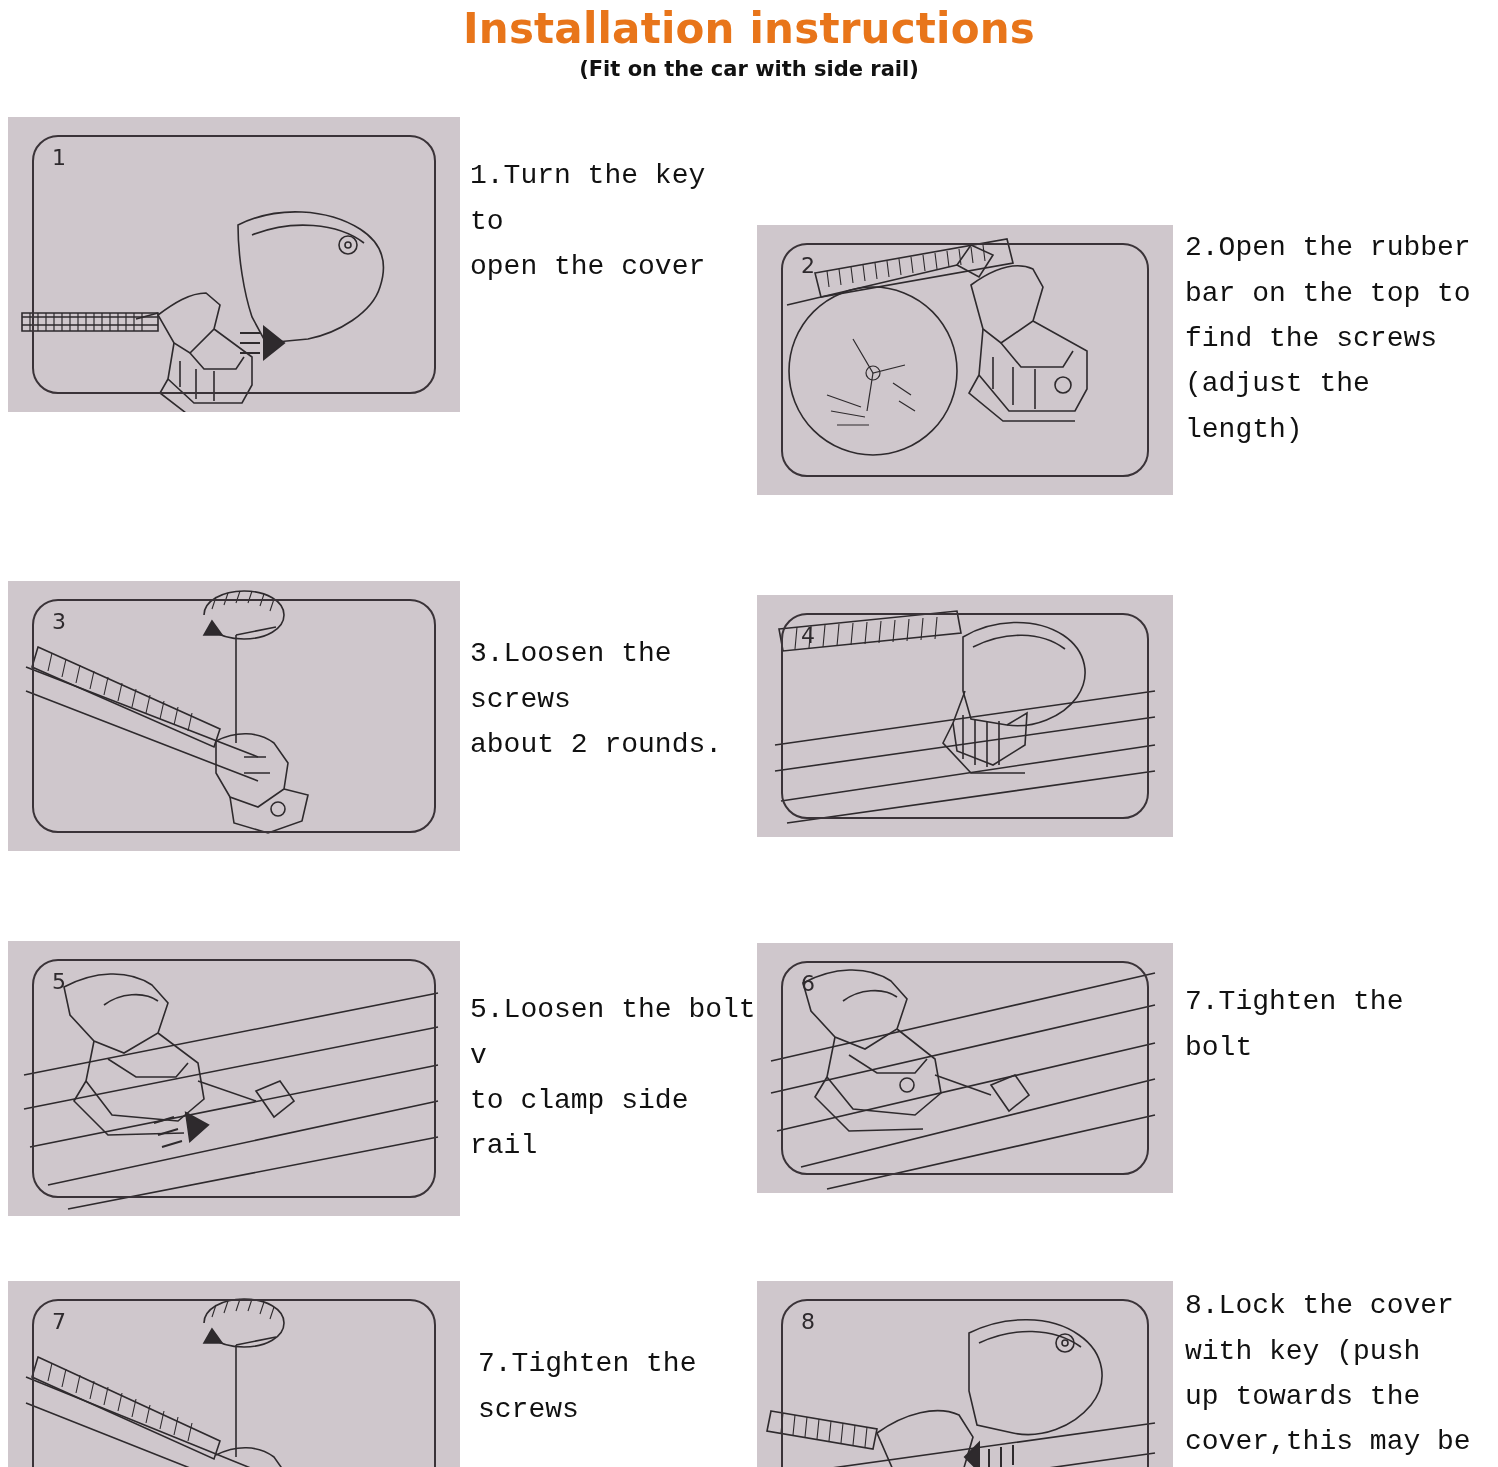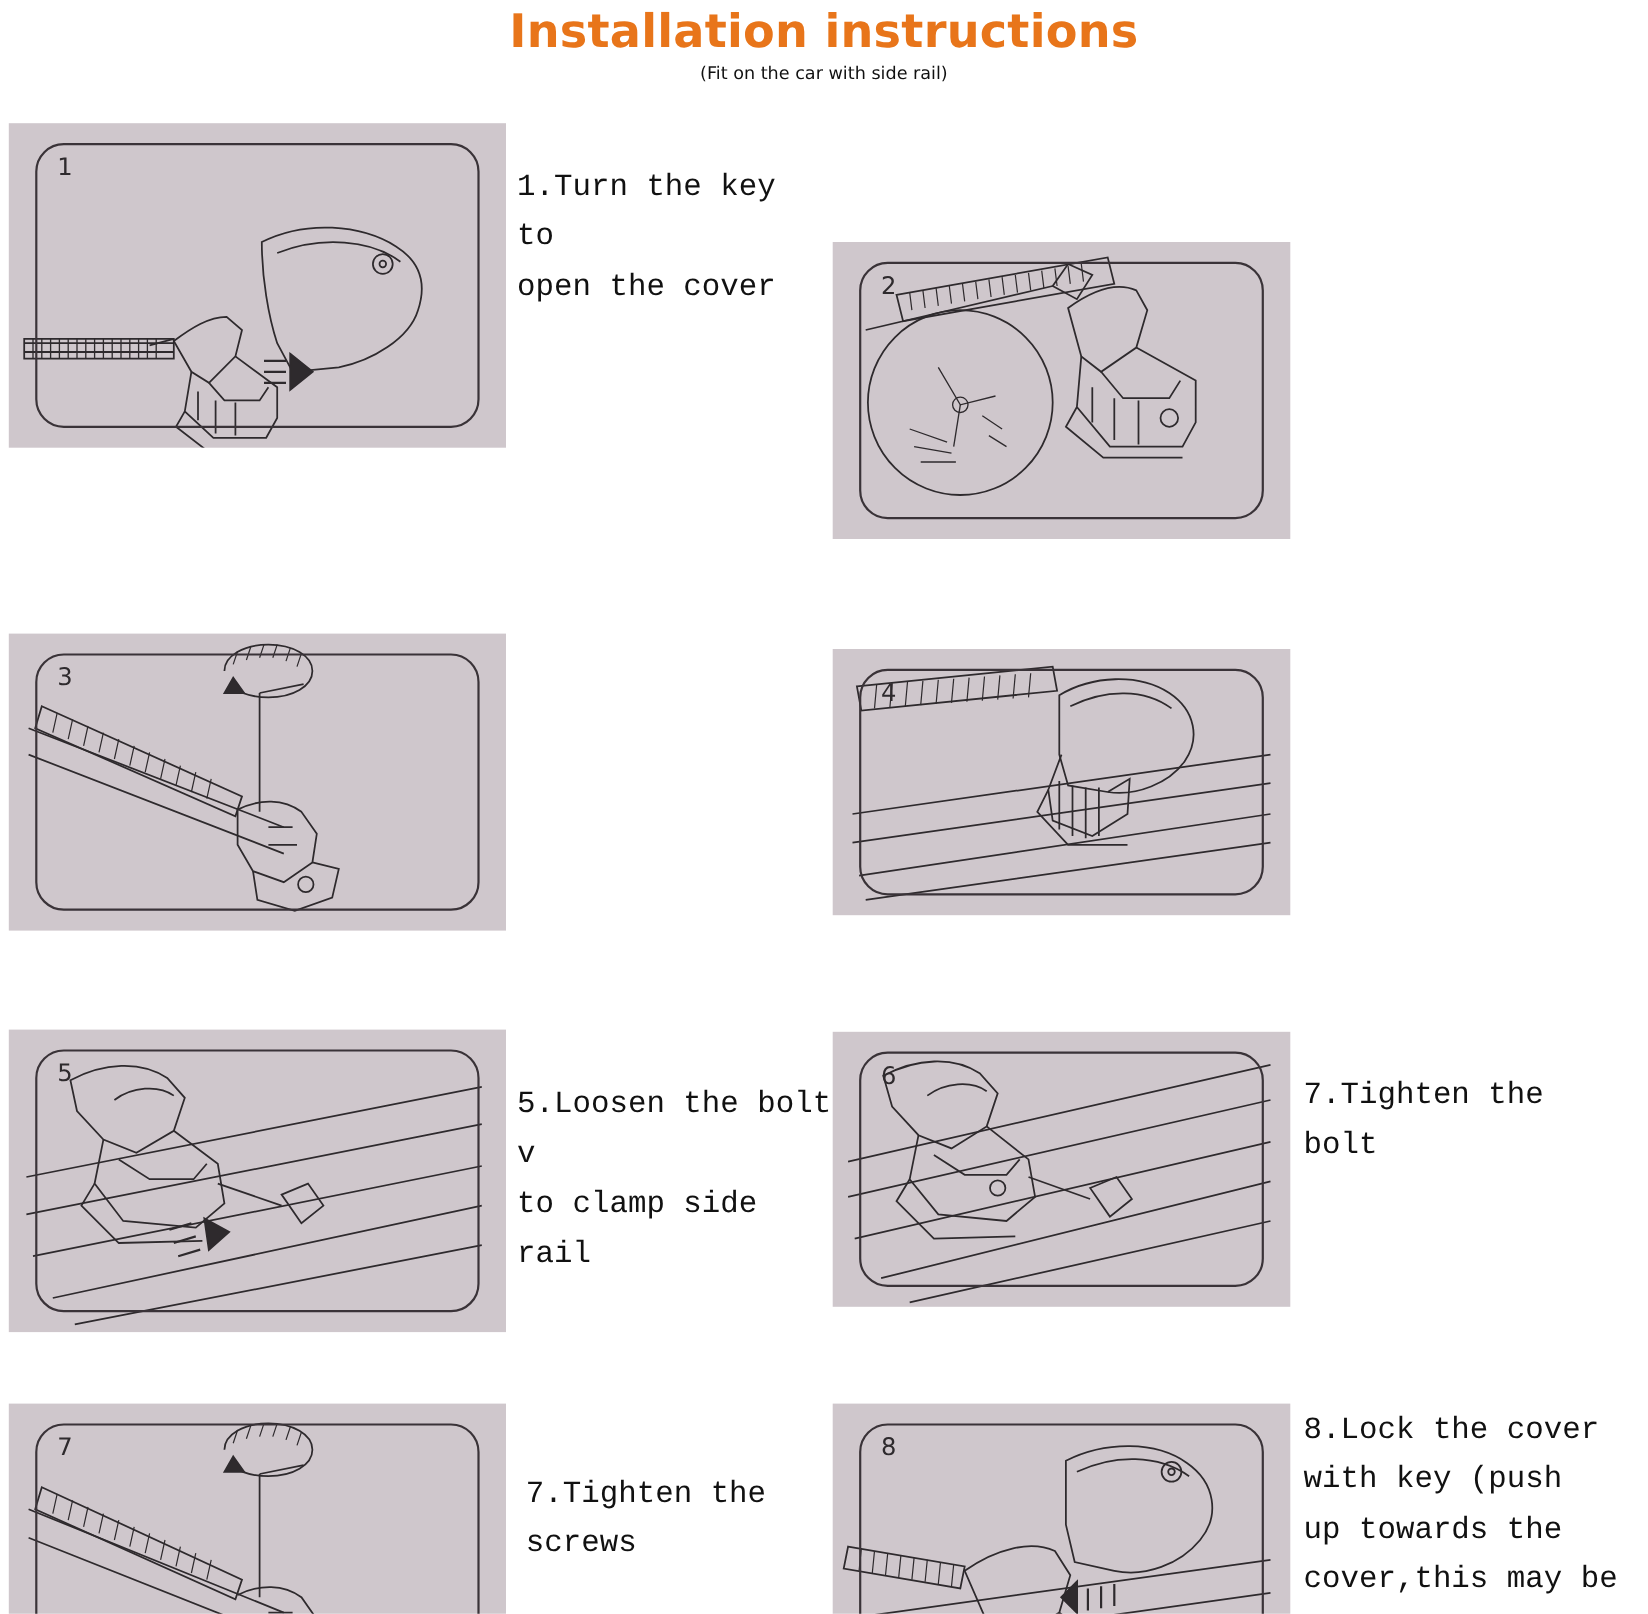--- a/index.html
+++ b/index.html
@@ -28,22 +28,22 @@
     padding-top: 6px;
   }
   .title {
     font-size: 42px;
     font-weight: bold;
     color: #E8751A;
     letter-spacing: 0.2px;
     line-height: 1.1;
   }
   .subtitle {
-    font-size: 16px;
-    font-weight: normal;
+    font-size: 21px;
+    font-weight: bold;
     color: #111;
     margin-top: 6px;
     line-height: 1.1;
   }
 
   
   .grid {
     position: relative;
     margin-top: 20px;
   }
@@ -210,20 +210,24 @@
                 <path d="M116 148 L110 186"></path>
                 <circle cx="116" cy="148" r="7"></circle>
                 <path d="M70 170 L104 182 M74 186 L108 192 M80 200 L112 200"></path>
                 <path d="M136 158 L154 170 M142 176 L158 186"></path>
               </g>
             </g>
           </svg>
           <div class="inner-frame"></div>
           <div class="stepnum">2</div>
         </div>
+        <div class="caption c2">2.Open the rubber
+bar on the top to
+find the screws
+(adjust the length)</div>
       </div>
     </div>
 
     <div style="position:absolute; left:0; top:474px; width:1498px;">
       <div style="display:flex; align-items:flex-start;">
         <div class="photo p3">
           <svg viewBox="0 0 452 270" preserveAspectRatio="none">
             <g fill="none" stroke="#2e2a2d" stroke-width="1.6">
 
               <path d="M18 86 L250 176 M18 110 L250 200"></path>
@@ -243,20 +247,22 @@
 
               <path d="M208 160 C228 150 250 150 266 162 L280 182 L276 208 L250 226 L222 216 L208 192 Z"></path>
               <path d="M222 216 L226 242 L260 252 L294 240 L300 214 L276 208"></path>
               <circle cx="270" cy="228" r="7"></circle>
               <path d="M236 176 L258 176 M236 192 L262 192"></path>
             </g>
           </svg>
           <div class="inner-frame"></div>
           <div class="stepnum">3</div>
         </div>
+        <div class="caption c3">3.Loosen the screws
+about 2 rounds.</div>
       </div>
     </div>
 
     <div style="position:absolute; left:0; top:474px; width:1498px;">
       <div style="display:flex; align-items:flex-start;">
         <div class="photo p4">
           <svg viewBox="0 0 416 242" preserveAspectRatio="none">
             <g fill="none" stroke="#2e2a2d" stroke-width="1.6">
 
               <path d="M18 150 L398 96 M18 176 L398 122 M24 206 L398 150 M30 228 L398 176"></path>

